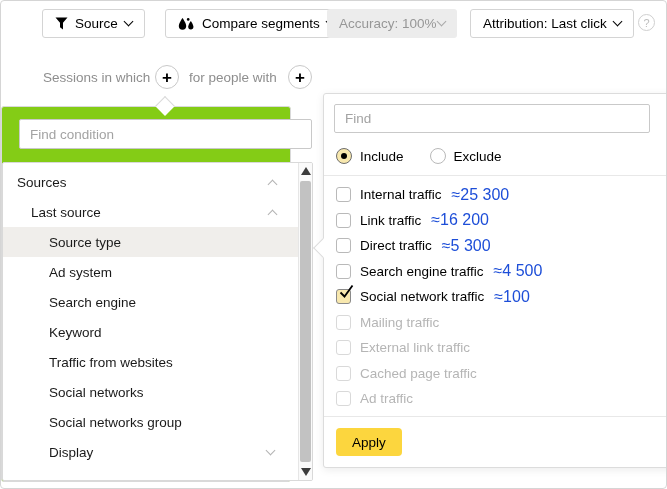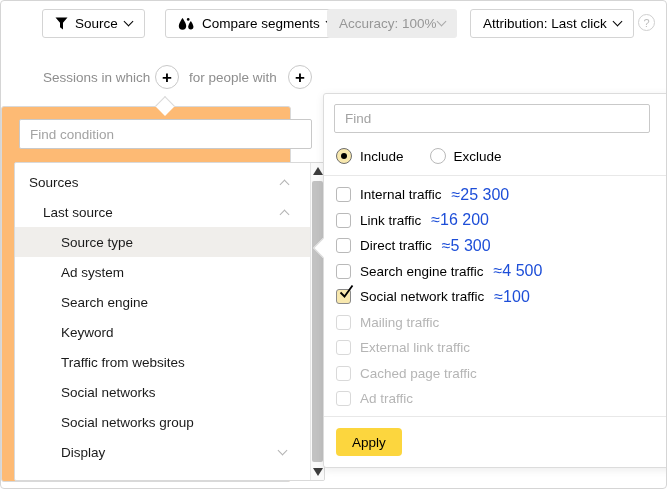--- a/index.html
+++ b/index.html
@@ -30,34 +30,34 @@
   
   .seg-label { position:absolute; top:69px; color:#8e8e8e; font-size:13.5px; }
   .plus {
     position:absolute; top:64px; width:24px; height:24px; border:1px solid #c9c9c9; border-radius:50%;
     background:#fff; display:flex; align-items:center; justify-content:center;
     font-size:17px; font-weight:700; color:#000; cursor:pointer; line-height:1;
   }
   
   .panel-left {
     position:absolute; left:0px; top:105px; width:290px; height:376px;
-    background:#fdba74; border:1px solid #d9d9d9; border-radius:3px;padding-left:24px;
+    background:#84cc16; border:1px solid #d9d9d9; border-radius:3px;padding-left:24px;
   }
   .caret-up {
     position:absolute; left:156px; top:-8px; width:14px; height:14px; background:#fff;
     border-top:1px solid #d9d9d9; border-left:1px solid #d9d9d9; transform:rotate(45deg);
   }
   .find-cond {
     position:absolute; left:17px; top:12px; width:293px; height:30px;
     border:1px solid #c9c9c9; border-radius:2px; padding:0 10px; font-size:13.5px;
     font-family:"Liberation Sans", sans-serif; color:#333; outline:none;
   }
   .find-cond::placeholder { color:#a3a3a3; }
   .listbox {
-    position:absolute; left:12px; top:55px; width:311px; height:319px;
+    position:absolute; left:0; top:55px; width:311px; height:319px;
     border:1px solid #d9d9d9; border-radius:2px; background:#fff; overflow:hidden;
   }
   .tree { position:absolute; left:0; top:4px; right:14px; }
   .trow { position:relative; height:30px; display:flex; align-items:center; font-size:13.5px; cursor:pointer; }
   .trow .trow-label { color:#1a1a1a; }
   .trow.lvl0 { padding-left:14px; }
   .trow.lvl1 { padding-left:28px; }
   .trow.lvl2 { padding-left:46px; }
   .trow.selected { background:#f0eeeb; }
   .trow .chev { position:absolute; right:22px; }

